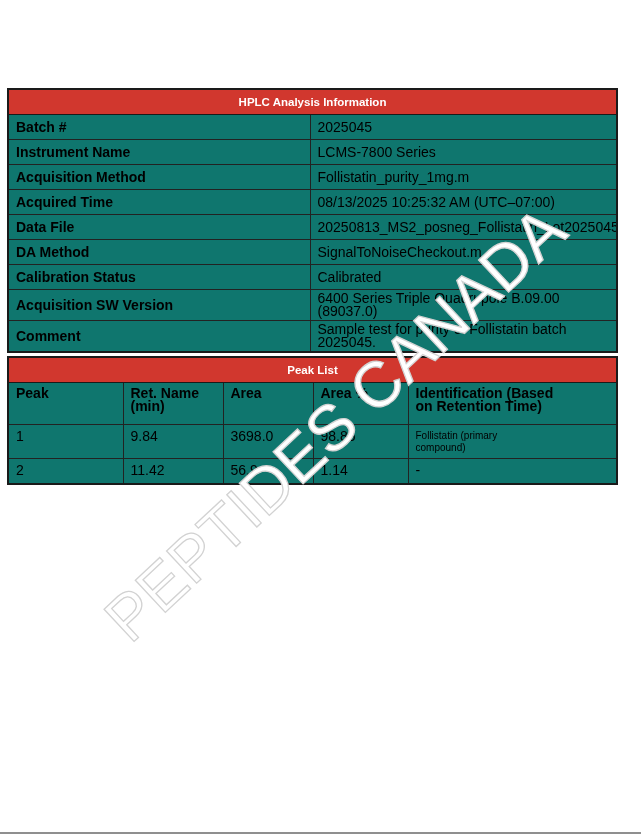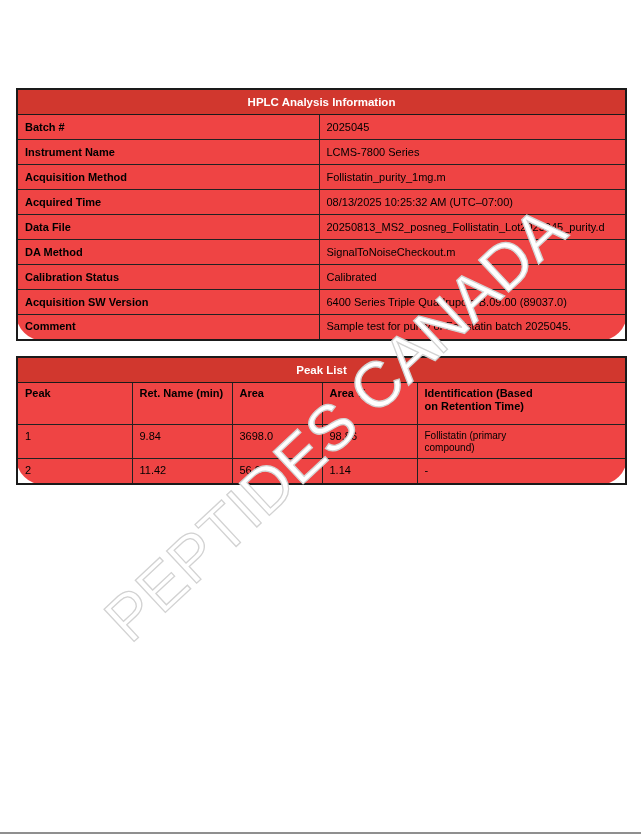--- a/index.html
+++ b/index.html
@@ -11,31 +11,30 @@
     position: relative;
     width: 641px;
     height: 834px;
     background: #ffffff;
     overflow: hidden;
     font-family: "Liberation Sans", sans-serif;
     color: #000;
   }
   .tbl {
     position: absolute;
-    left: 16px;
+    left: 7px;
     width: 609px;
     border-collapse: collapse;
     table-layout: fixed;
-    background: #ef4444;
-    border-radius: 28px;
+    background: #0f766e;
   }
   .tbl td {
     border: 1px solid #222222;
     padding: 2px 7px;
-    font-size: 11px;
+    font-size: 14px;
     line-height: 13px;
     color: #000;
     overflow: hidden;
     white-space: pre-line;
     vertical-align: middle;
   }
   .tbl { border: 2px solid #1a1a1a; }
   td.title {
     background: #d1372e;
     color: #ffffff;

